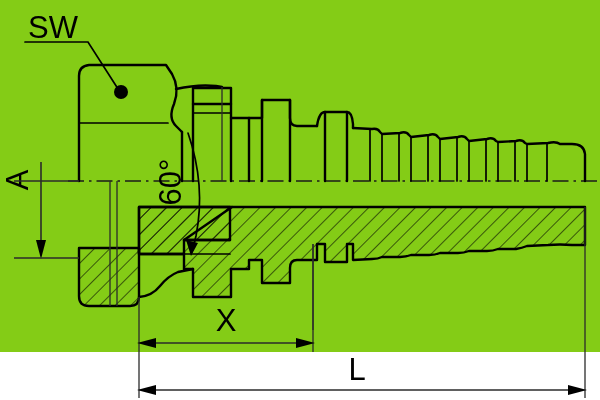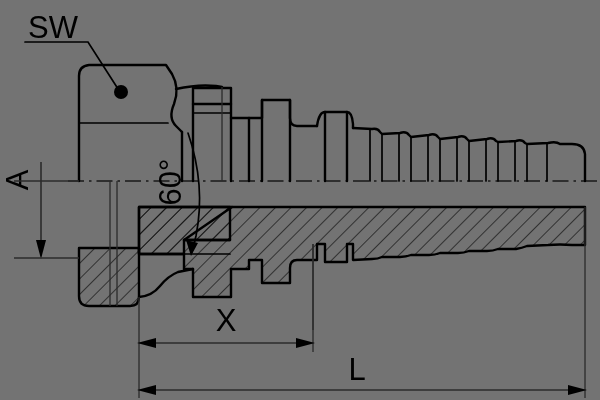--- a/index.html
+++ b/index.html
@@ -9,22 +9,22 @@
   }
   body {
     width: 600px;
     height: 400px;
     overflow: hidden;
     font-family: "Liberation Sans", sans-serif;
   }
   #drawing-root {
     position: relative;
     width: 600px;
-    height: 400px;
-    background: #737373;
+    height: 352px;
+    background: #84cc16;
   }
   svg.tech-drawing {
     display: block;
     width: 600px;
     height: 400px;
   }
   .outline {
     fill: none;
     stroke: #000000;
     stroke-width: 2.4;

